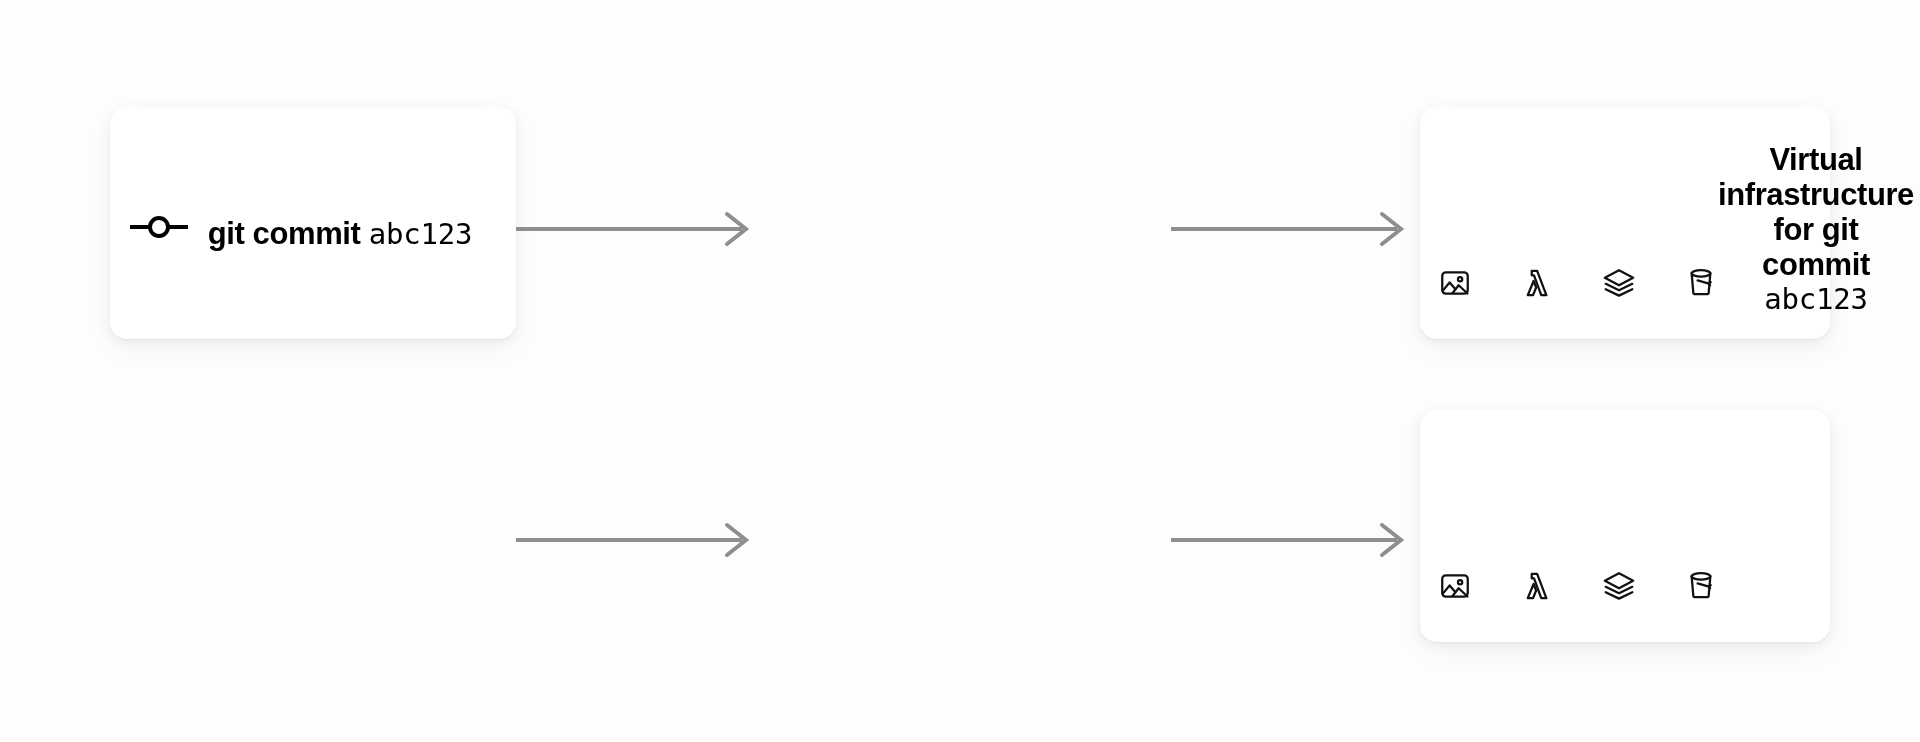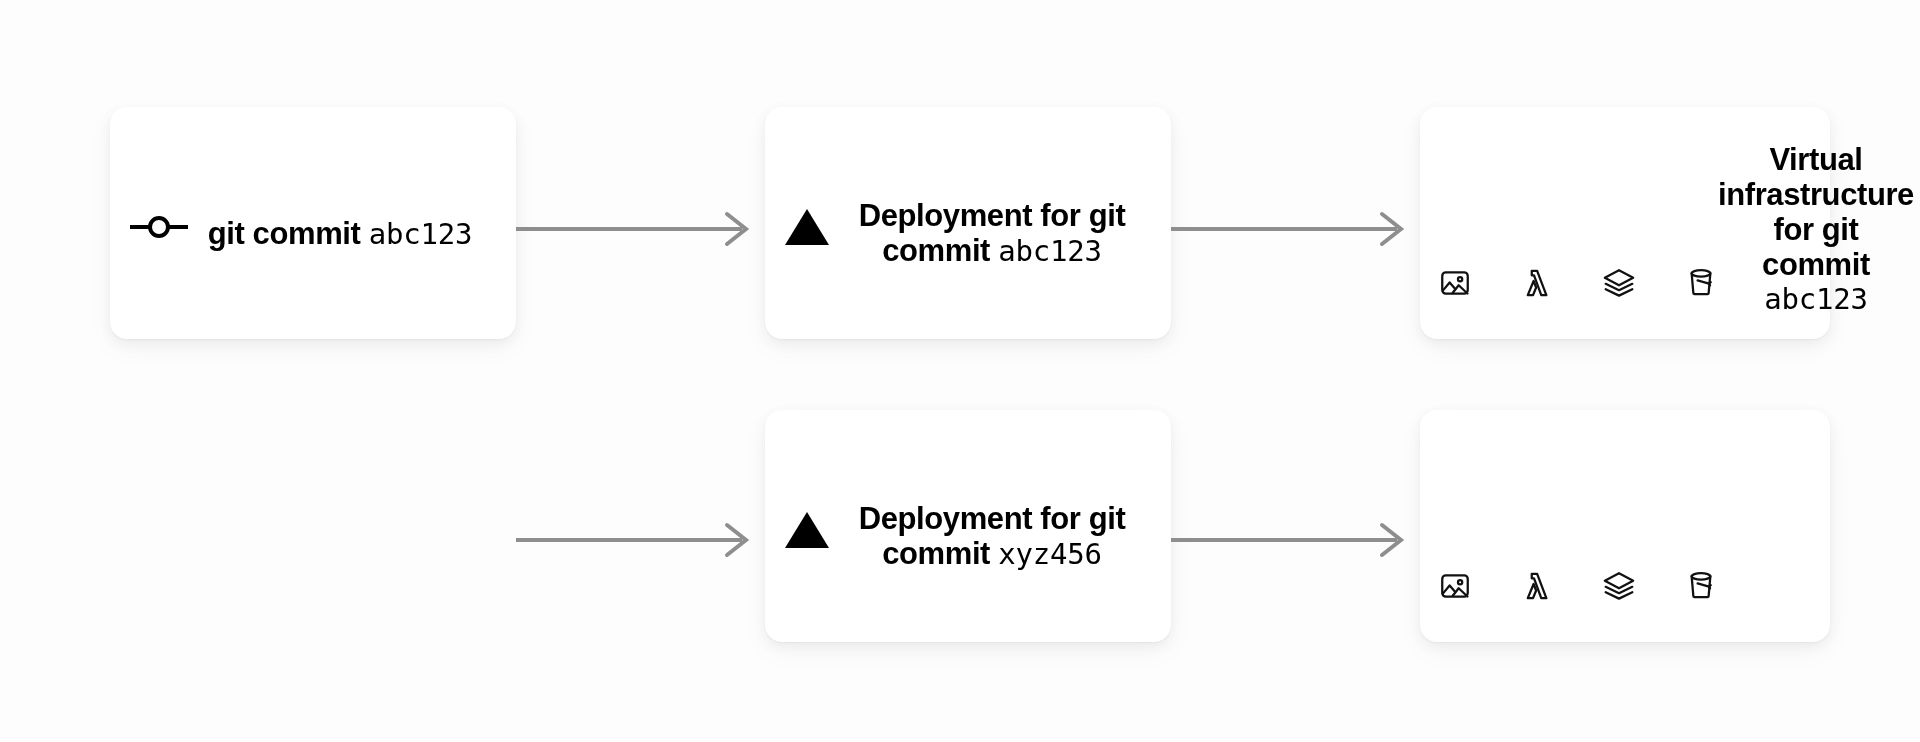--- a/index.html
+++ b/index.html
@@ -125,33 +125,20 @@
       </div>
     </div>
 
     <div class="arrow arrow-a">
       <svg width="250" height="40" viewBox="0 0 250 40" fill="none">
         <line x1="0" y1="20" x2="226" y2="20" stroke="#8e8e8e" stroke-width="4"></line>
         <polyline points="211,5 230,20 211,35" stroke="#8e8e8e" stroke-width="4" fill="none" stroke-linecap="round" stroke-linejoin="miter"></polyline>
       </svg>
     </div>
 
-    <div class="card card-col-1">
-      <div class="icon-area">
-        <span>
-          <svg width="48" height="42" viewBox="0 0 48 42" fill="none">
-            <polygon points="24,3 46,39 2,39" fill="#000000"></polygon>
-          </svg>
-        </span>
-      </div>
-      <div class="card-text txt-col-1">
-        <span class="t-bold">Deployment for git commit</span>
-        <span class="t-hash">abc123</span>
-      </div>
-    </div>
 
     <div class="arrow arrow-b">
       <svg width="250" height="40" viewBox="0 0 250 40" fill="none">
         <line x1="0" y1="20" x2="226" y2="20" stroke="#8e8e8e" stroke-width="4"></line>
         <polyline points="211,5 230,20 211,35" stroke="#8e8e8e" stroke-width="4" fill="none" stroke-linecap="round" stroke-linejoin="miter"></polyline>
       </svg>
     </div>
 
     <div class="card card-col-2">
       <div class="icon-row-multi">
@@ -196,33 +183,20 @@
   <div class="row row-1">
 
 
     <div class="arrow arrow-a">
       <svg width="250" height="40" viewBox="0 0 250 40" fill="none">
         <line x1="0" y1="20" x2="226" y2="20" stroke="#8e8e8e" stroke-width="4"></line>
         <polyline points="211,5 230,20 211,35" stroke="#8e8e8e" stroke-width="4" fill="none" stroke-linecap="round" stroke-linejoin="miter"></polyline>
       </svg>
     </div>
 
-    <div class="card card-col-1">
-      <div class="icon-area">
-        <span>
-          <svg width="48" height="42" viewBox="0 0 48 42" fill="none">
-            <polygon points="24,3 46,39 2,39" fill="#000000"></polygon>
-          </svg>
-        </span>
-      </div>
-      <div class="card-text txt-col-1">
-        <span class="t-bold">Deployment for git commit</span>
-        <span class="t-hash">xyz456</span>
-      </div>
-    </div>
 
     <div class="arrow arrow-b">
       <svg width="250" height="40" viewBox="0 0 250 40" fill="none">
         <line x1="0" y1="20" x2="226" y2="20" stroke="#8e8e8e" stroke-width="4"></line>
         <polyline points="211,5 230,20 211,35" stroke="#8e8e8e" stroke-width="4" fill="none" stroke-linecap="round" stroke-linejoin="miter"></polyline>
       </svg>
     </div>
 
     <div class="card card-col-2">
       <div class="icon-row-multi">

